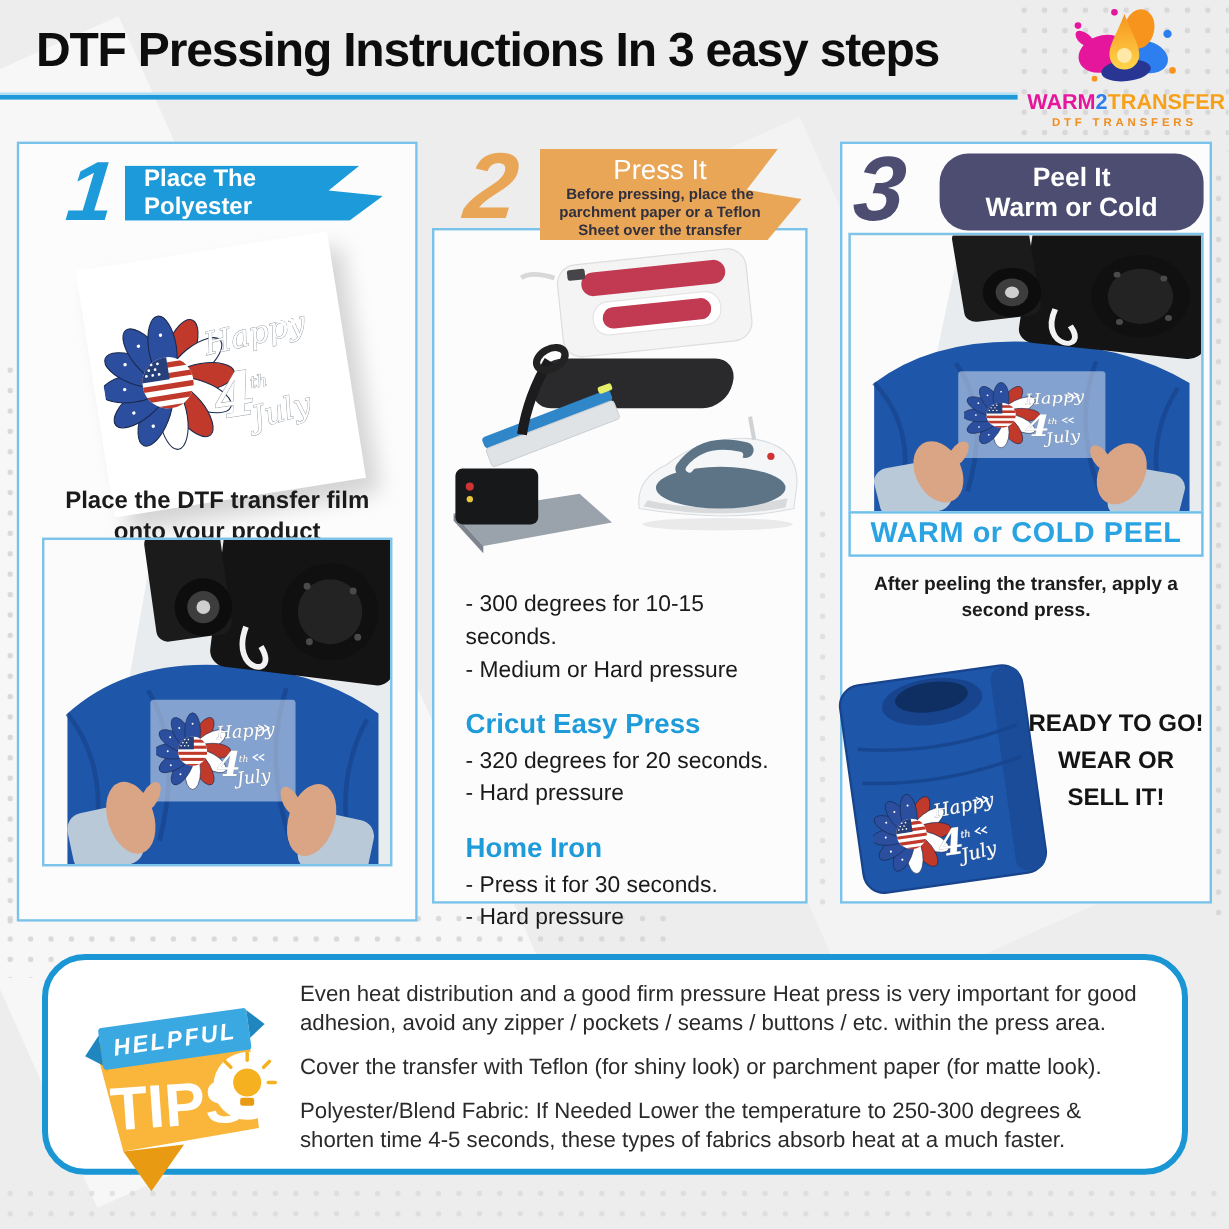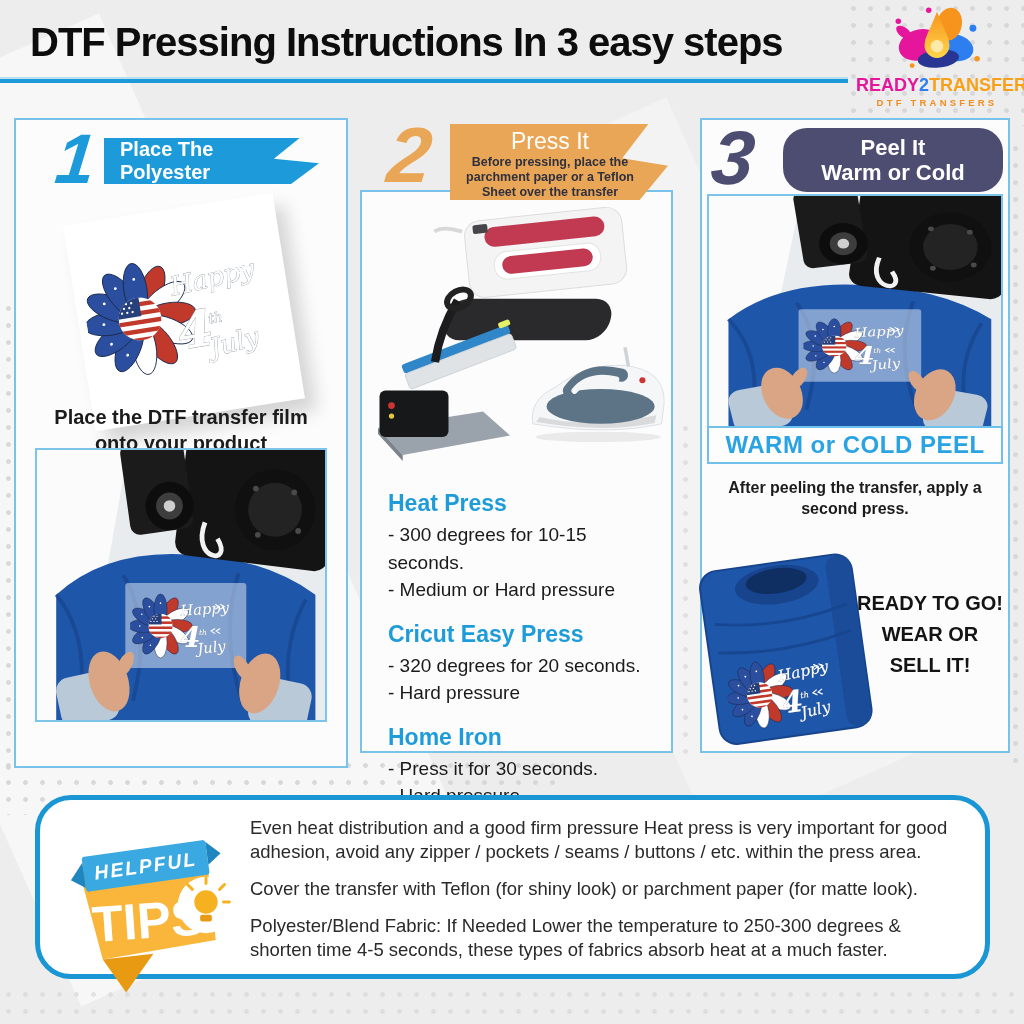--- a/index.html
+++ b/index.html
@@ -254,21 +254,21 @@
   <div class="dots" id="dots-bottom1"></div>
   <div class="dots" id="dots-gap"></div>
   <div class="dots" id="dots-bottom2"></div>
 
   <div class="title">DTF Pressing Instructions In 3 easy steps</div>
   <div class="rule"></div>
   <div class="logo">
     <svg width="118" height="76">
         <use href="#splash-img" width="118" height="76"></use>
       </svg>
-    <div class="brand"><span class="r">READY</span><span class="n2">2</span><span class="t">TRANSFER</span></div>
+    <div class="brand"><span class="r">WARM</span><span class="n2">2</span><span class="t">TRANSFER</span></div>
     <div class="tagline">DTF TRANSFERS</div>
   </div>
 
   <div class="num" id="num1">1</div>
   <div class="ribbon notch" id="ribbon1">
       <span>Place The Polyester</span>
     </div>
 
   <div class="num" id="num2">2</div>
   <div class="ribbon notch" id="ribbon2">
@@ -301,21 +301,20 @@
         <use href="#easypress-img" width="228" height="158"></use>
       </svg>
     <svg class="p2img" id="heatpress" width="152" height="180">
         <use href="#heatpress-img" width="152" height="180"></use>
       </svg>
     <svg class="p2img" id="iron" width="148" height="105">
         <use href="#iron-img" width="148" height="105"></use>
       </svg>
     <div class="methods">
       <div class="method">
-        <div class="method-name">Heat Press</div>
         <div class="method-line">- 300 degrees for 10-15 seconds.</div>
         <div class="method-line">- Medium or Hard pressure</div>
       </div>
       <div class="method">
         <div class="method-name">Cricut Easy Press</div>
         <div class="method-line">- 320 degrees for 20 seconds.</div>
         <div class="method-line">- Hard pressure</div>
       </div>
       <div class="method">
         <div class="method-name">Home Iron</div>

